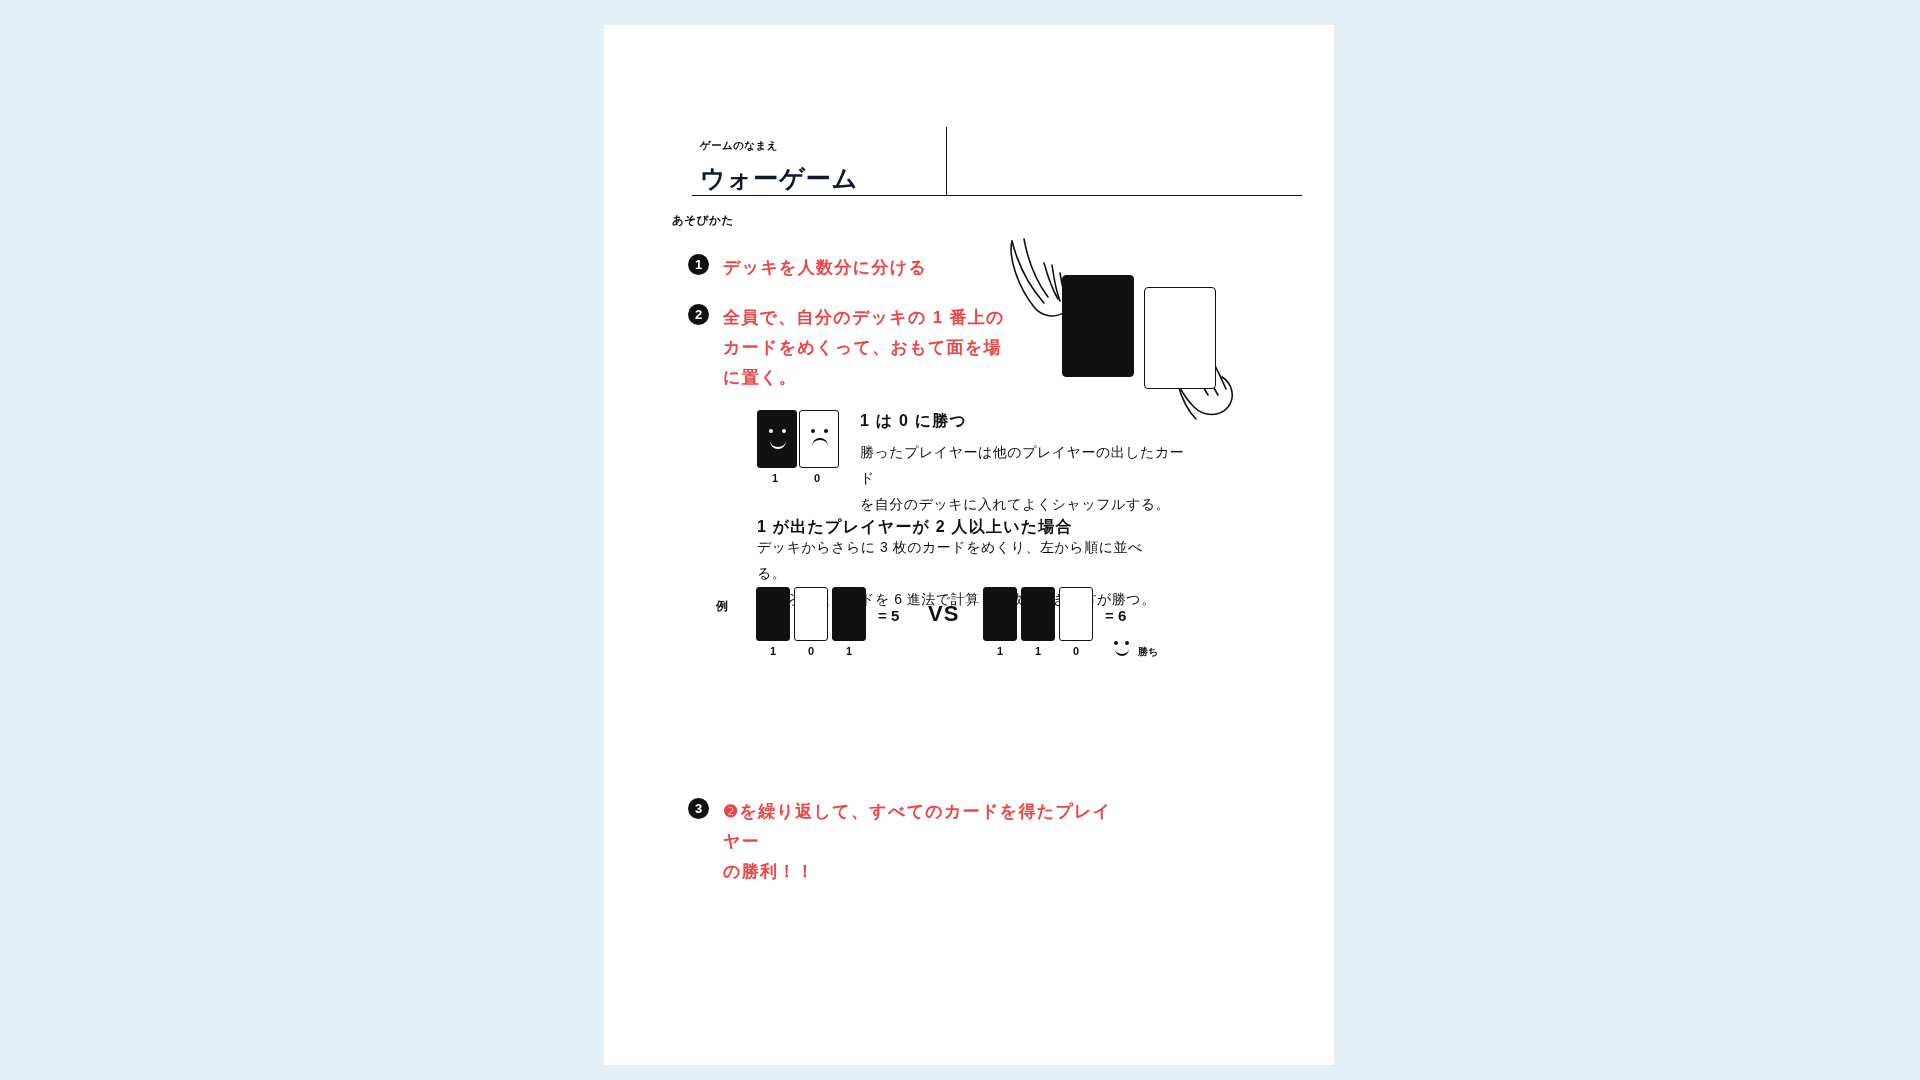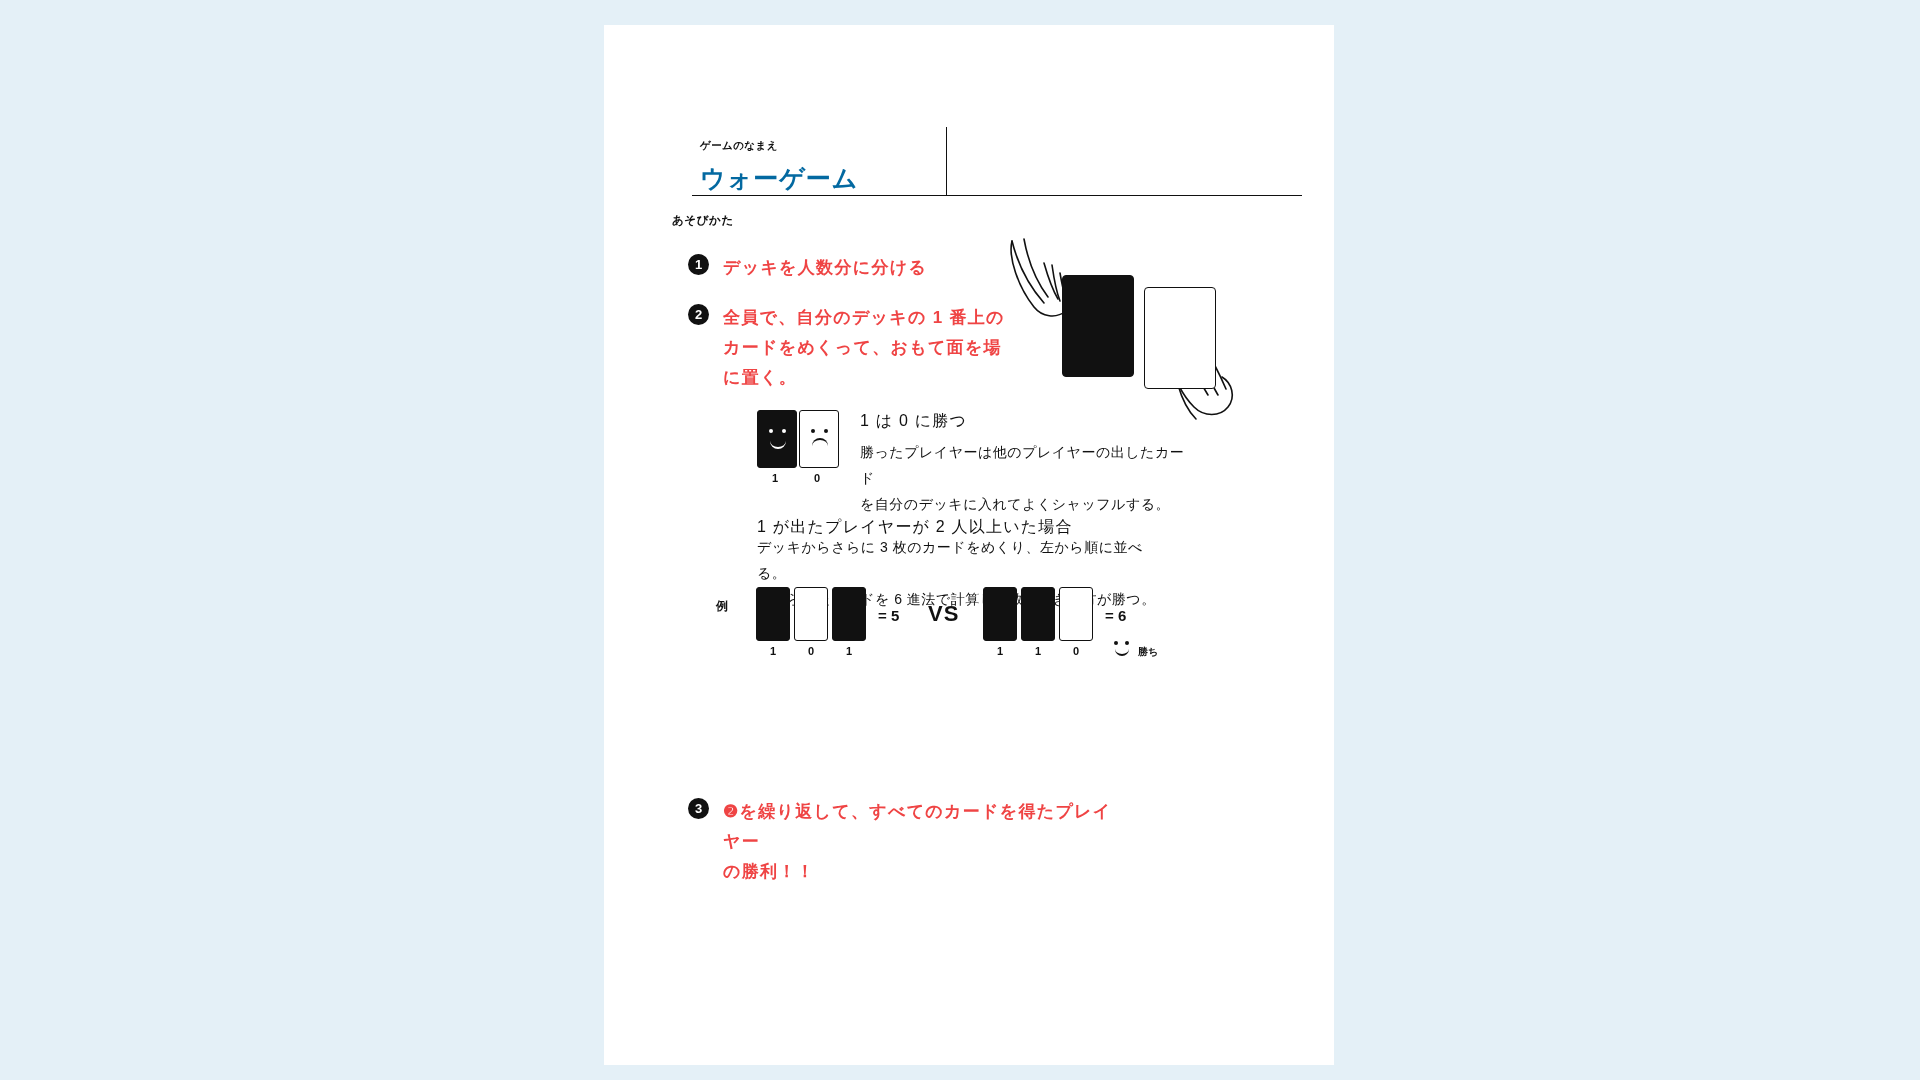--- a/index.html
+++ b/index.html
@@ -54,21 +54,21 @@
   .hlabel {
     font-size: 10.5px;
     font-weight: bold;
     color: #111;
     letter-spacing: 0.4px;
     margin-top: 12px;
   }
   .hvalue {
     font-size: 25px;
     font-weight: bold;
-    color: #0369a1;
+    color: #0f172a;
     letter-spacing: 1px;
     margin-top: 9px;
   }
 
   
   .section-label {
     position: absolute;
     left: 8px;
     top: 128px;
     font-size: 11.5px;
@@ -154,21 +154,21 @@
     position: absolute;
     top: 62px;
     font-size: 11px;
     font-weight: bold;
     color: #111;
   }
 
   .rule-title {
     position: absolute;
     font-size: 16px;
-    font-weight: normal;
+    font-weight: bold;
     color: #111;
     letter-spacing: 1.2px;
   }
   .rule-body {
     position: absolute;
     font-size: 14px;
     color: #111;
     line-height: 1.85;
     letter-spacing: 0.5px;
     white-space: pre-line;

